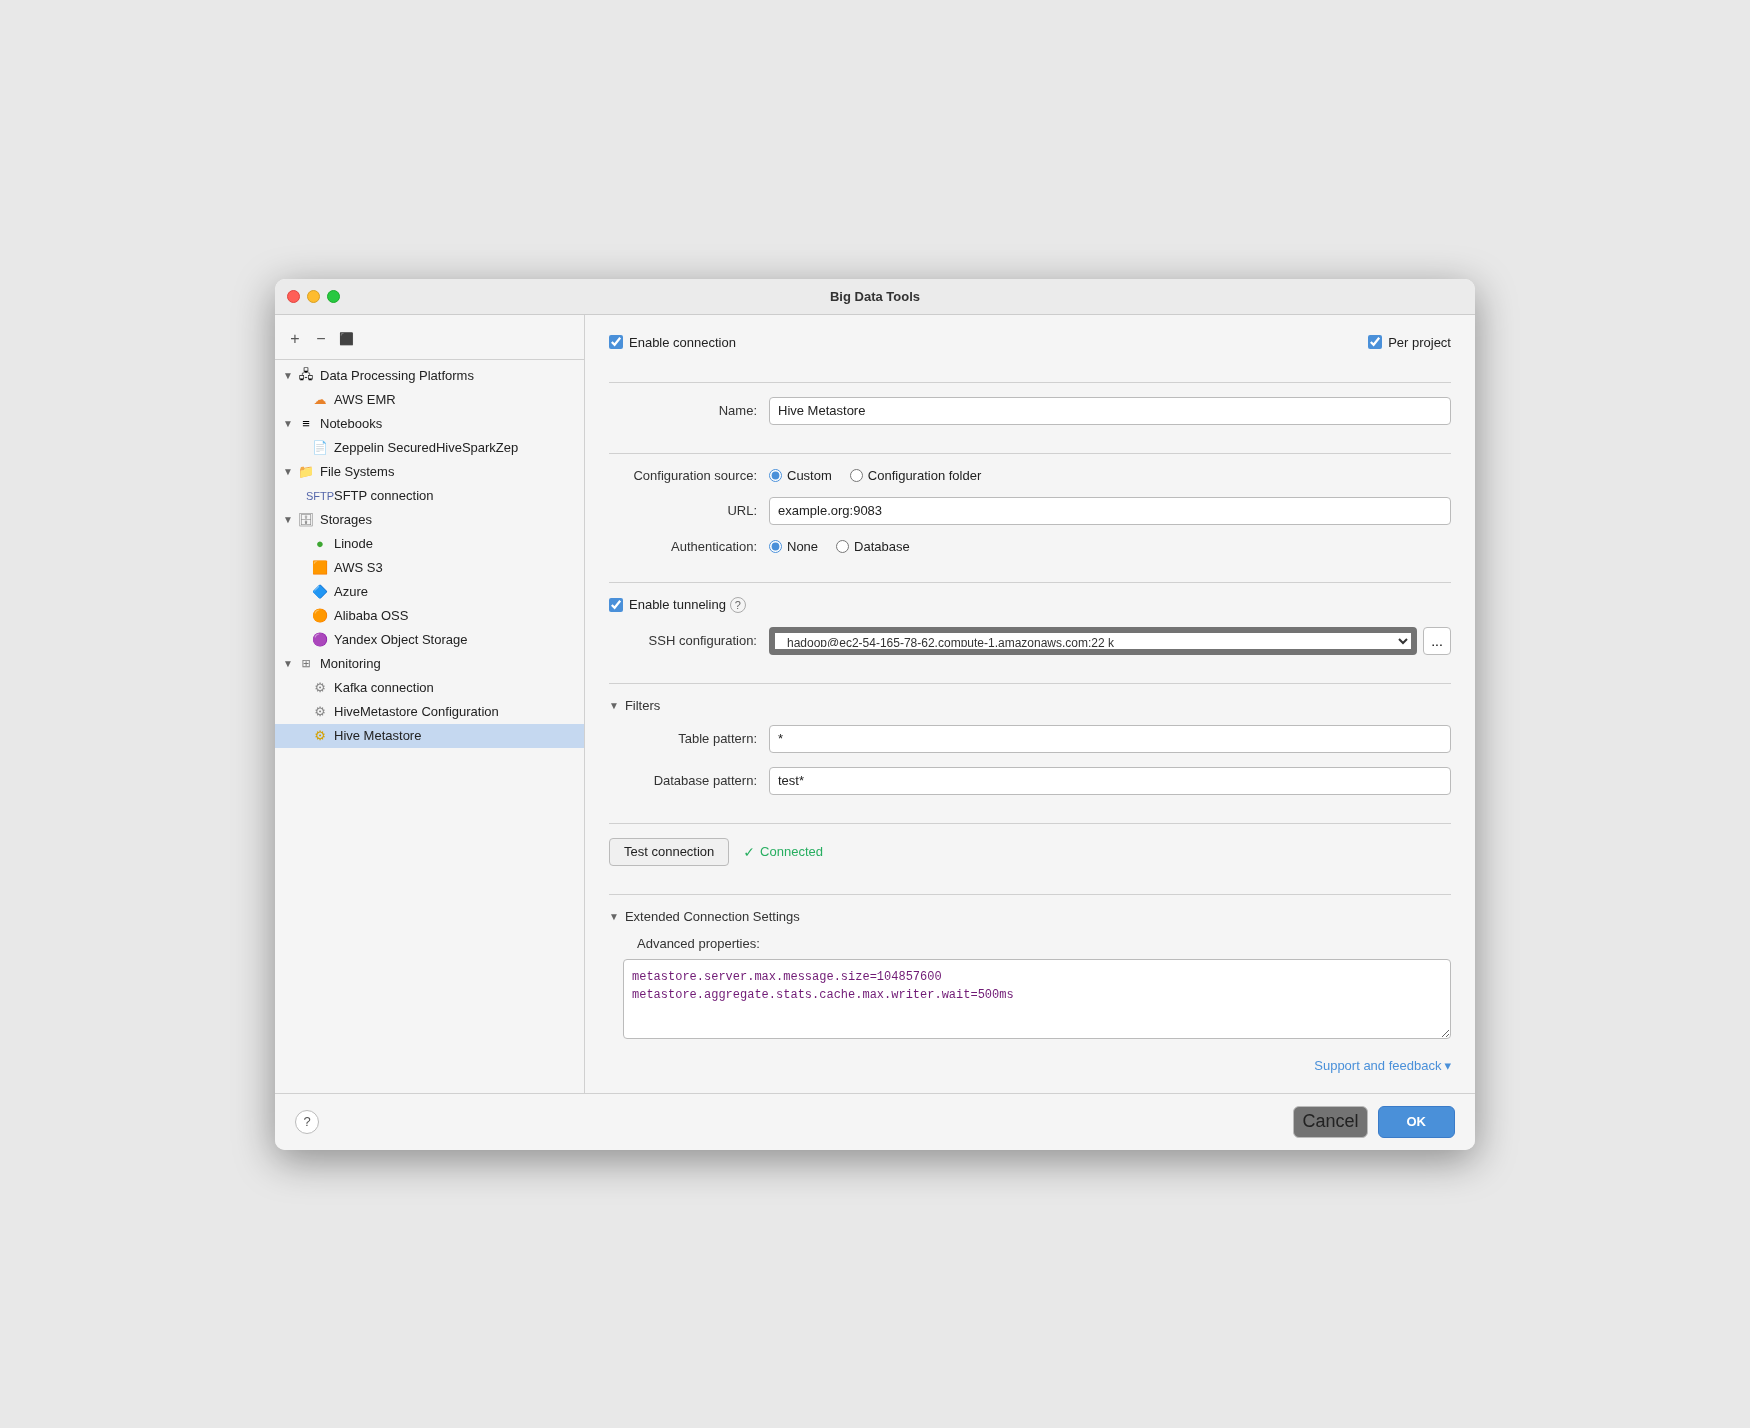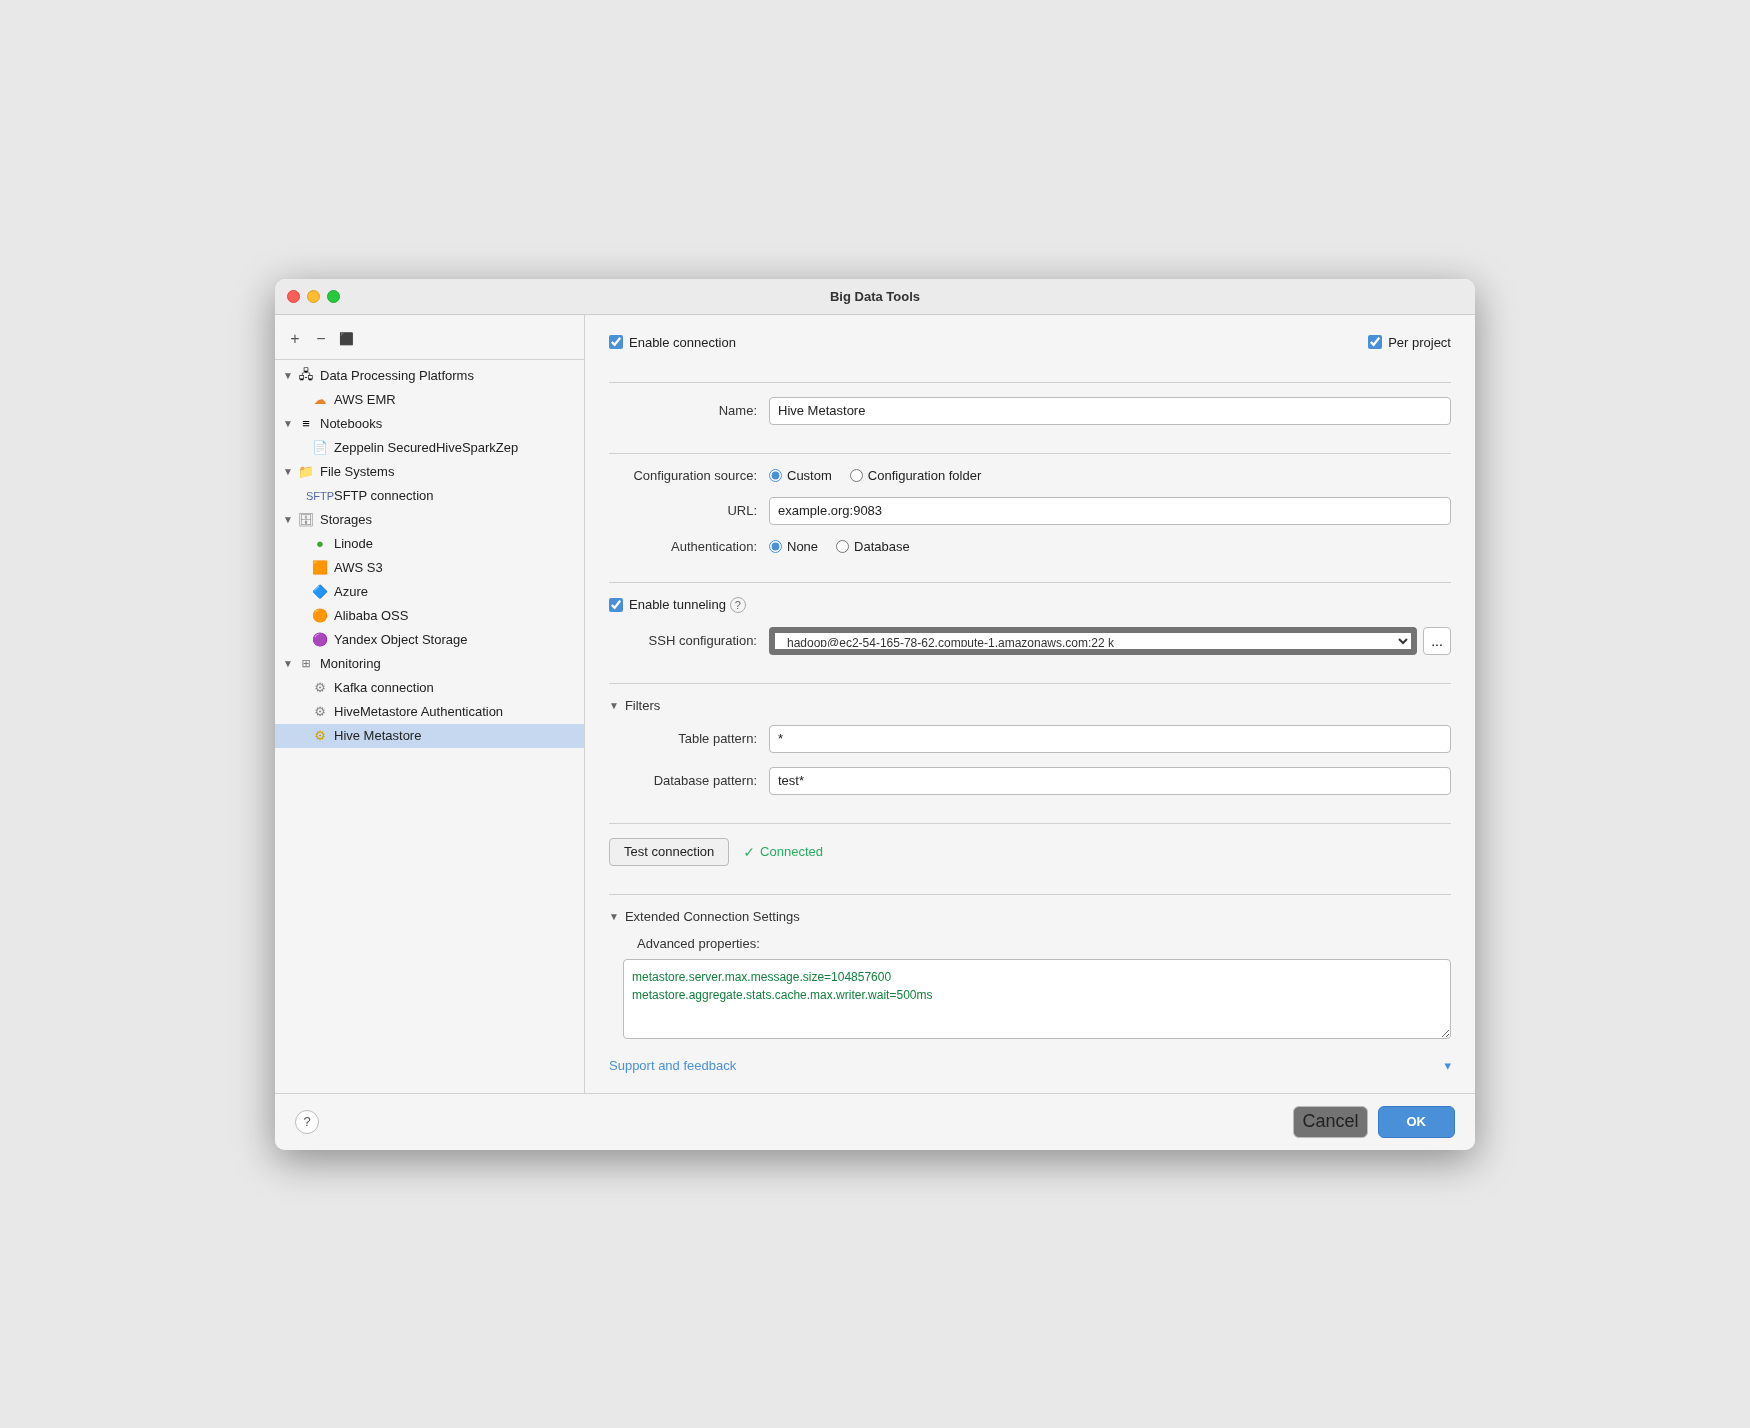--- a/index.html
+++ b/index.html
@@ -284,23 +284,23 @@
       font-size: 14px;
     }
 
     .textarea-input {
       width: 100%;
       min-height: 80px;
       border: 1px solid #bbb;
       border-radius: 4px;
       padding: 8px;
       font-size: 12px;
-      font-family: Liberation Sans, sans-serif;
+      font-family: Liberation Mono, monospace;
       background: white;
-      color: #15803d;
+      color: #701a75;
       resize: vertical;
       outline: none;
       line-height: 1.5;
     }
 
     .bottom-bar {
       display: flex;
       justify-content: space-between;
       align-items: center;
       padding: 12px 20px;
@@ -347,21 +347,21 @@
     }
 
     .support-feedback {
       color: #4a90d9;
       font-size: 13px;
       cursor: pointer;
       display: flex;
       align-items: center;
       gap: 3px;
       margin-top: 16px;
-      justify-content: space-between;
+      justify-content: flex-end;
     }
 
     .advanced-props-label {
       font-size: 13px;
       color: #333;
       margin-bottom: 8px;
       margin-left: 14px;
     }
     .advanced-section {
       margin-left: 14px;
@@ -456,21 +456,21 @@
         <span class="label">Monitoring</span>
       </div>
       <div class="tree-item tree-indent1">
         <span class="arrow"></span>
         <span class="icon" style="color:#888;">⚙</span>
         <span class="label">Kafka connection</span>
       </div>
       <div class="tree-item tree-indent1">
         <span class="arrow"></span>
         <span class="icon" style="color:#888;">⚙</span>
-        <span class="label">HiveMetastore Authentication</span>
+        <span class="label">HiveMetastore Configuration</span>
       </div>
       <div class="tree-item tree-indent1 selected">
         <span class="arrow"></span>
         <span class="icon" style="color:#d4a000;">⚙</span>
         <span class="label">Hive Metastore</span>
       </div>
     </div>
 
     <div class="right-panel">
 

